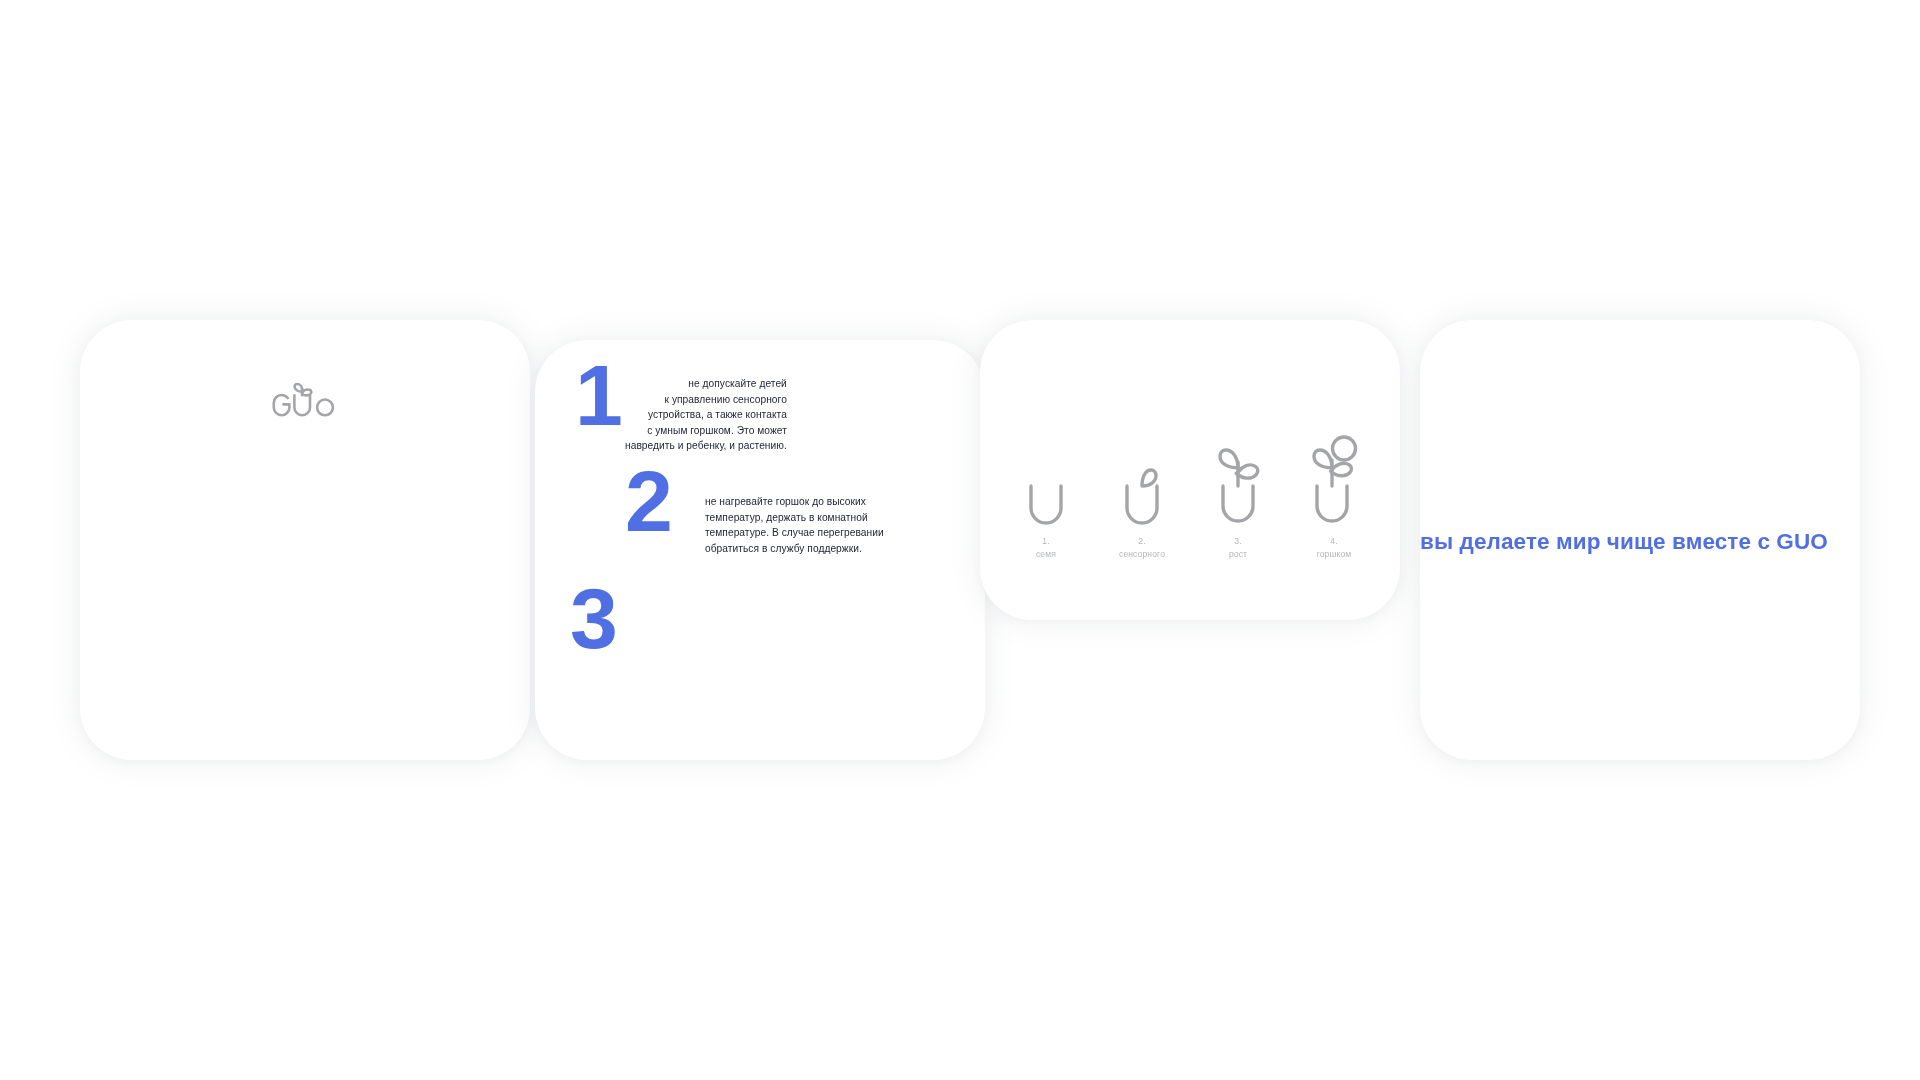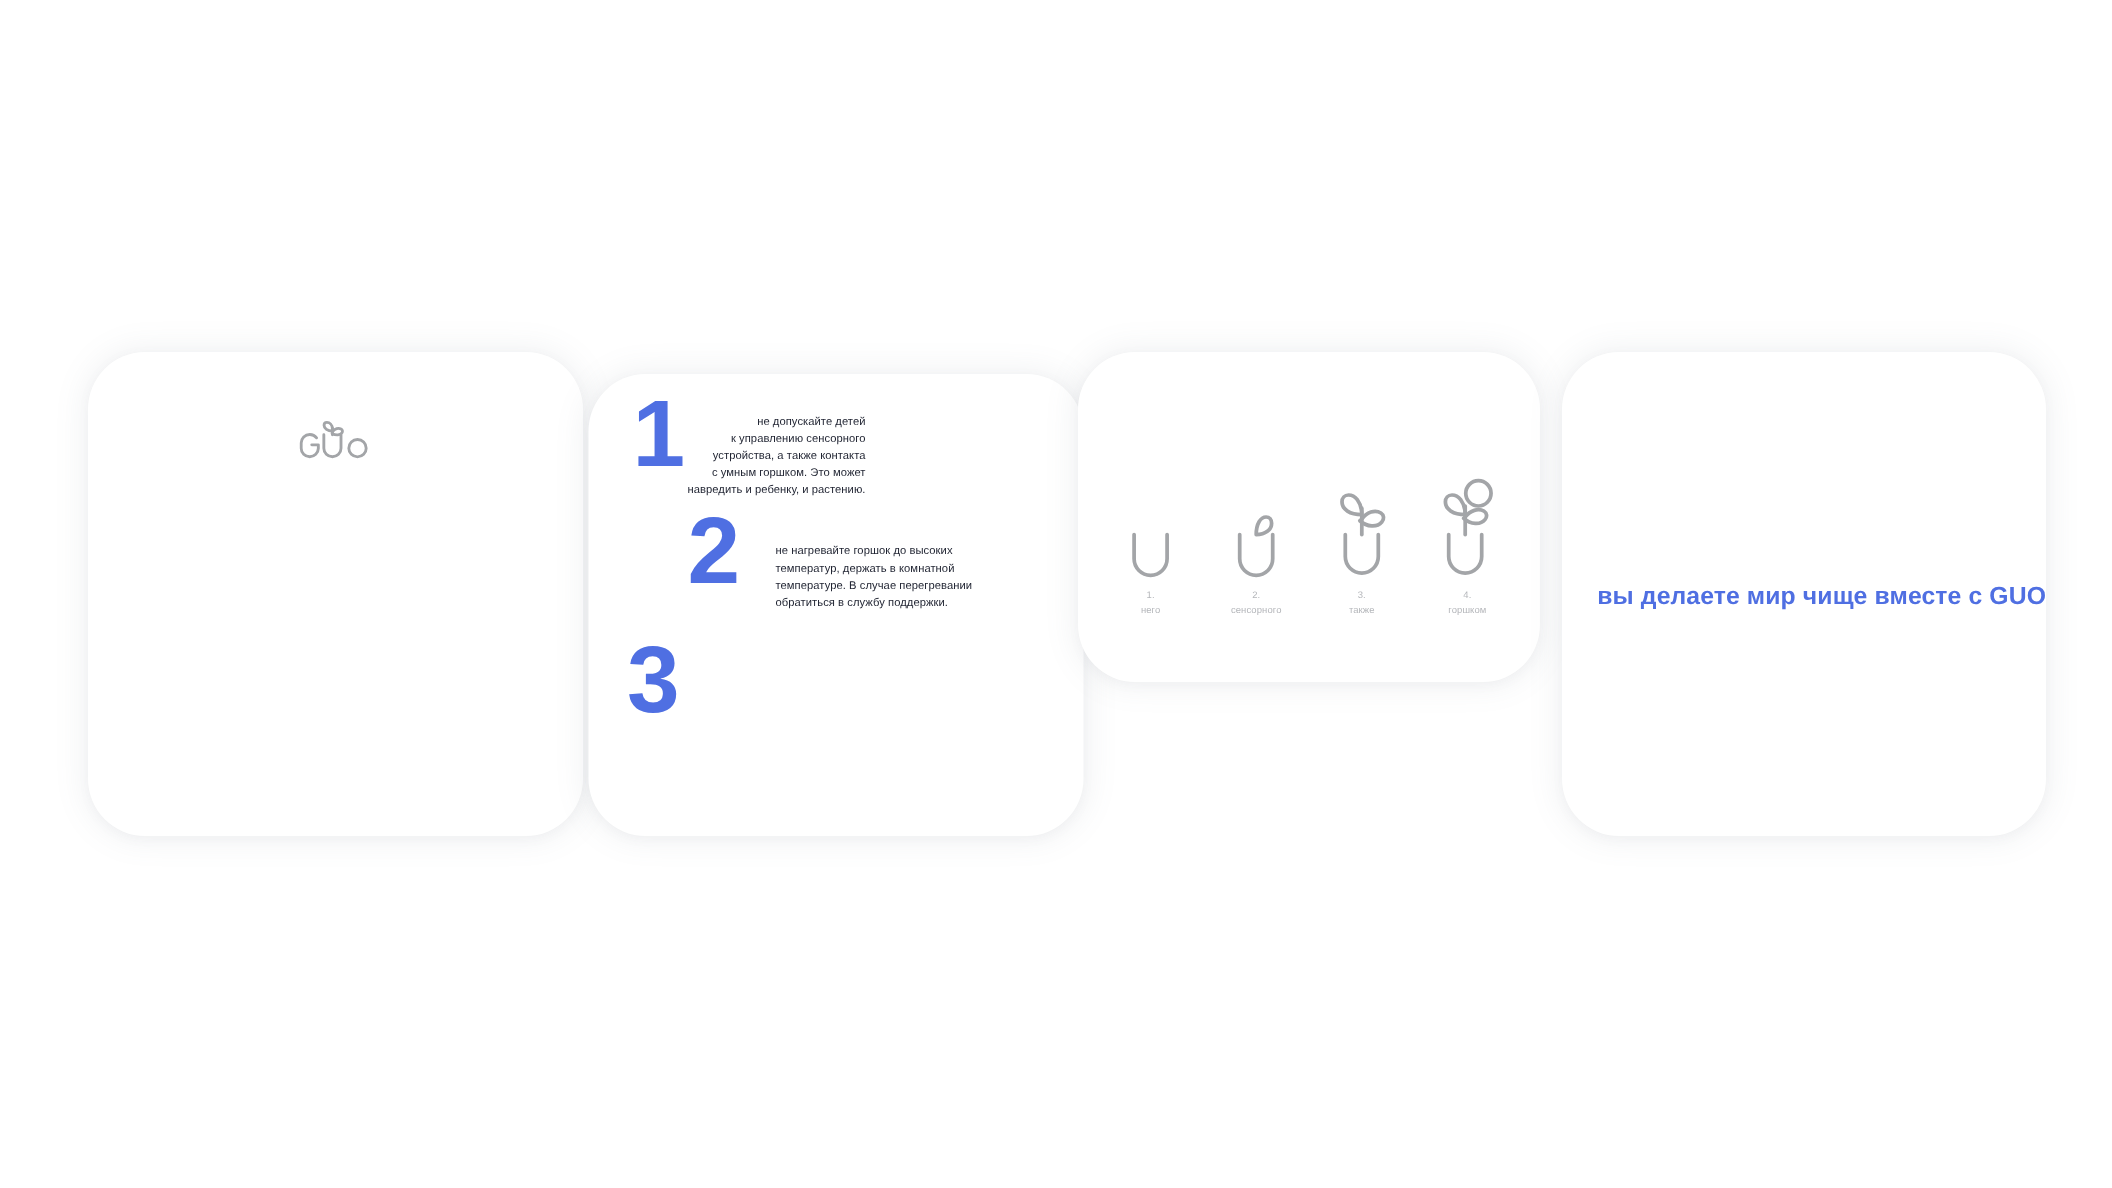--- a/index.html
+++ b/index.html
@@ -146,21 +146,21 @@
     left: 1420px;
     top: 320px;
     width: 440px;
     height: 440px;
   }
   .outro-title {
     position: absolute;
     left: 0;
     top: 188px;
     width: 100%;
-    text-align: right;
+    text-align: left;
     color: #4f6fe2;
     font-size: 22.5px;
     font-weight: bold;
     line-height: 1.35;
     letter-spacing: 0.1px;
   }
 </style>
 </head>
 <body>
 
@@ -214,21 +214,21 @@
 
   <section class="card" id="card-stages">
     <div class="stages-row">
 
       <div class="stage">
         <div class="stage-art">
           <svg width="46" height="56" viewBox="0 0 46 56" fill="none">
             <path d="M8 14 v22 a15 15 0 0 0 30 0 v-22" stroke="#a3a5a8" stroke-width="3.4" stroke-linecap="round" stroke-linejoin="round"></path>
           </svg>
         </div>
-        <div class="stage-caption"><span>1.</span><br><span>него</span></div>
+        <div class="stage-caption"><span>1.</span><br><span>семя</span></div>
       </div>
 
       <div class="stage">
         <div class="stage-art">
           <svg width="46" height="72" viewBox="0 0 46 72" fill="none">
             <g stroke="#a3a5a8" stroke-width="3.4" fill="none" stroke-linecap="round" stroke-linejoin="round">
               <path d="M8 30 v22 a15 15 0 0 0 30 0 v-22"></path>
               <path d="M23 30 c0 -10 4 -16 9 -16 c3 0 5 2.4 5 5.6 c0 6 -5.6 10.4 -14 10.4 z"></path>
             </g>
           </svg>
@@ -240,21 +240,21 @@
         <div class="stage-art">
           <svg width="56" height="92" viewBox="0 0 56 92" fill="none">
             <g stroke="#a3a5a8" stroke-width="3.4" fill="none" stroke-linecap="round" stroke-linejoin="round">
               <path d="M13 50 v20 a15 15 0 0 0 30 0 v-20"></path>
               <path d="M28 50 v-24"></path>
               <path d="M28 30 c-1 -10 -6 -16 -12 -16 c-3.6 0 -6 2.6 -6 6.2 c0 7 7.2 11.6 18 11.6 z"></path>
               <path d="M28 36 c4.4 -6.4 12 -9 17.4 -5.6 c2.8 1.8 3.2 5.4 0.8 8.2 c-4.4 5.2 -13.4 4.6 -20 -1.2 z"></path>
             </g>
           </svg>
         </div>
-        <div class="stage-caption"><span>3.</span><br><span>также</span></div>
+        <div class="stage-caption"><span>3.</span><br><span>рост</span></div>
       </div>
 
       <div class="stage">
         <div class="stage-art">
           <svg width="60" height="100" viewBox="0 0 60 100" fill="none">
             <g stroke="#a3a5a8" stroke-width="3.4" fill="none" stroke-linecap="round" stroke-linejoin="round">
               <path d="M13 58 v20 a15 15 0 0 0 30 0 v-20"></path>
               <path d="M28 58 v-26"></path>
               <path d="M28 38 c-1 -10 -6 -16 -12 -16 c-3.6 0 -6 2.6 -6 6.2 c0 7 7.2 11.6 18 11.6 z"></path>
               <path d="M28 42 c4.4 -6 12 -8.4 17.2 -5.2 c2.6 1.6 3 5 0.8 7.6 c-4.2 5 -13 4.4 -19.4 -1.2 z"></path>

